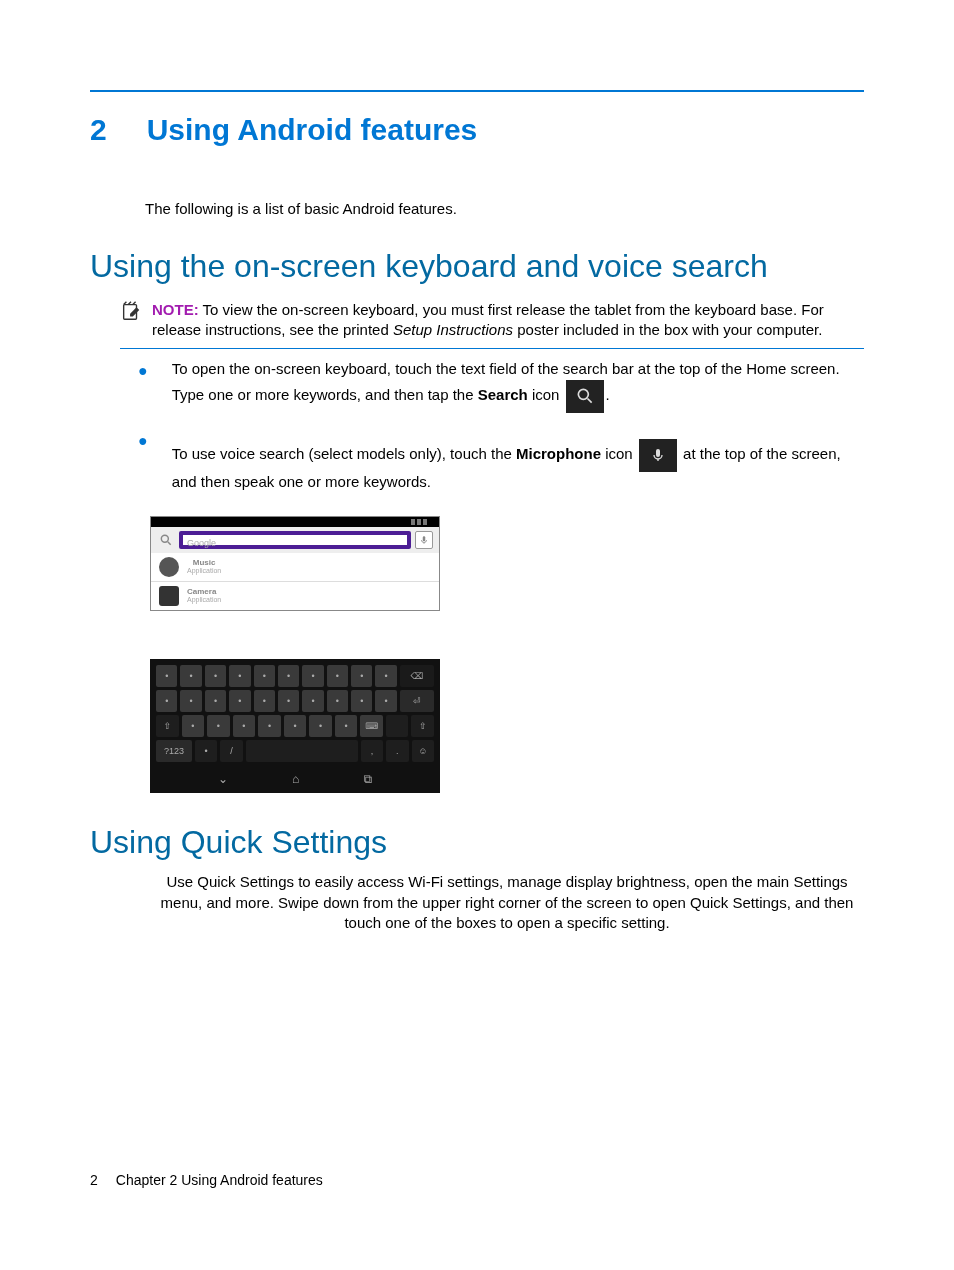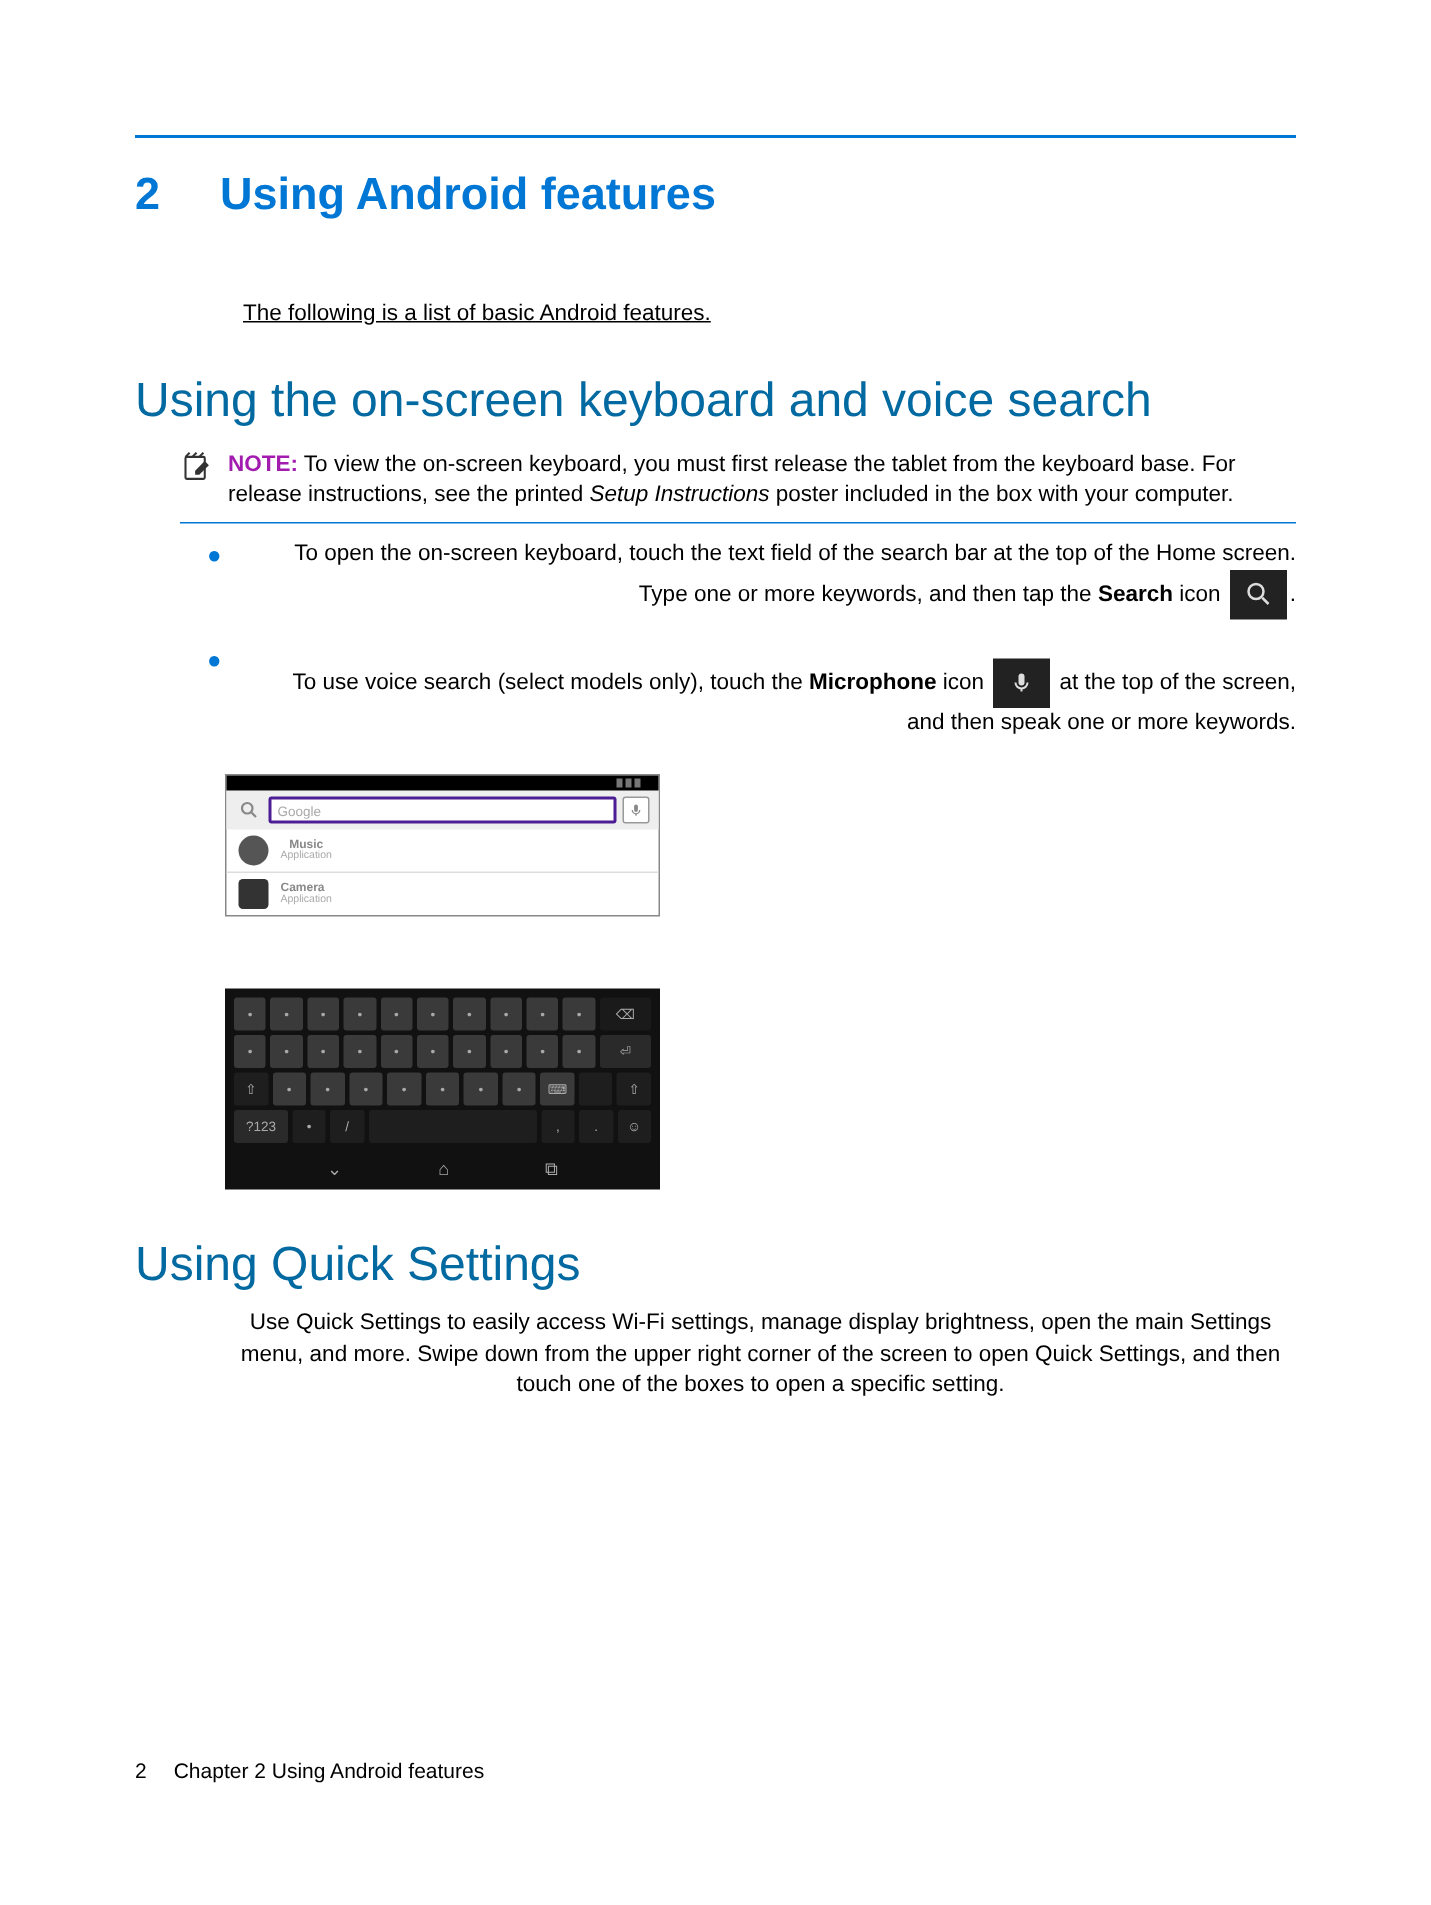--- a/index.html
+++ b/index.html
@@ -21,23 +21,22 @@
     margin-bottom: 18px;
   }
   .chapter-title {
     font-size: 30px;
     font-weight: bold;
     color: #0077d4;
     margin-bottom: 48px;
   }
   .chapter-title .num { display:inline-block; margin-right: 40px; }
   .intro {
-    margin-left: 72px;
+    margin-left: 55px;
     margin-bottom: 26px;
-    text-decoration: underline;
   }
   h2.section {
     font-size: 32px;
     font-weight: normal;
     color: #0369a1;
     margin-bottom: 8px;
   }
   .note-block {
     margin-left: 30px;
     border-bottom: 1px solid #0077d4;
@@ -61,21 +60,21 @@
     margin-bottom: 8px;
   }
   .bullet-dot {
     flex:0 0 8px;
     color:#0077d4;
     font-size: 16px;
     line-height: 1;
     padding-top: 4px;
   }
   .bullet-body { flex:1; }
-  .bullet-body p { margin-bottom: 8px; text-align: right; }
+  .bullet-body p { margin-bottom: 8px; }
   .inline-icon {
     display:inline-flex;
     vertical-align: middle;
     width: 38px;
     height: 33px;
     background:#222;
     color:#ddd;
     align-items:center;
     justify-content:center;
     margin: 0 2px;
@@ -110,21 +109,21 @@
     background:#eee;
   }
   .ss-searchglass {
     width:18px; height:18px;
     display:flex; align-items:center; justify-content:center;
     color:#777;
   }
   .ss-input {
     flex:1;
     height:18px;
-    border:2px solid #4c1d95;
+    border:4px solid #4c1d95;
     border-radius:2px;
     background:#fff;
     font-size:9px;
     color:#aaa;
     padding-left:4px;
     line-height:16px;
   }
   .ss-mic {
     width:18px; height:18px;
     border:1px solid #999;

